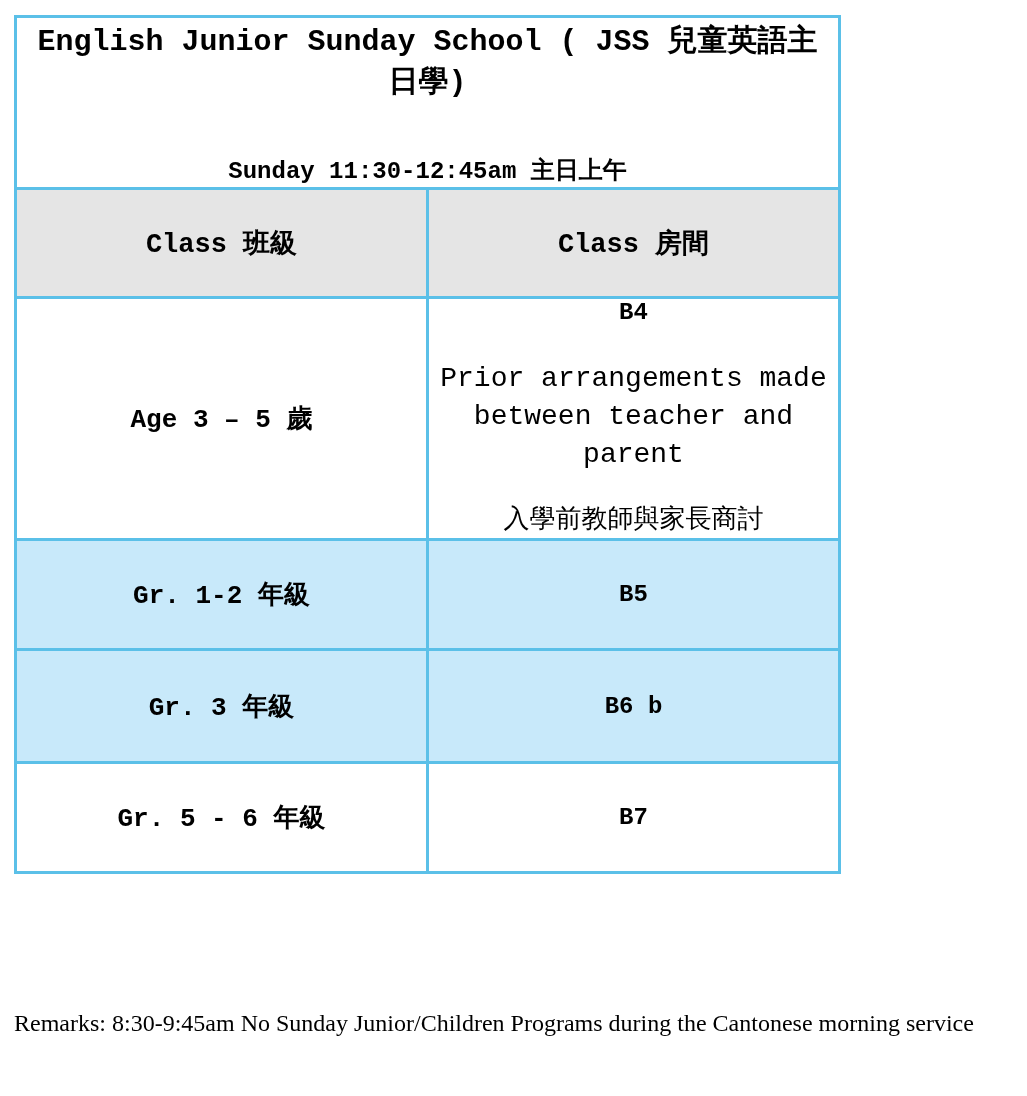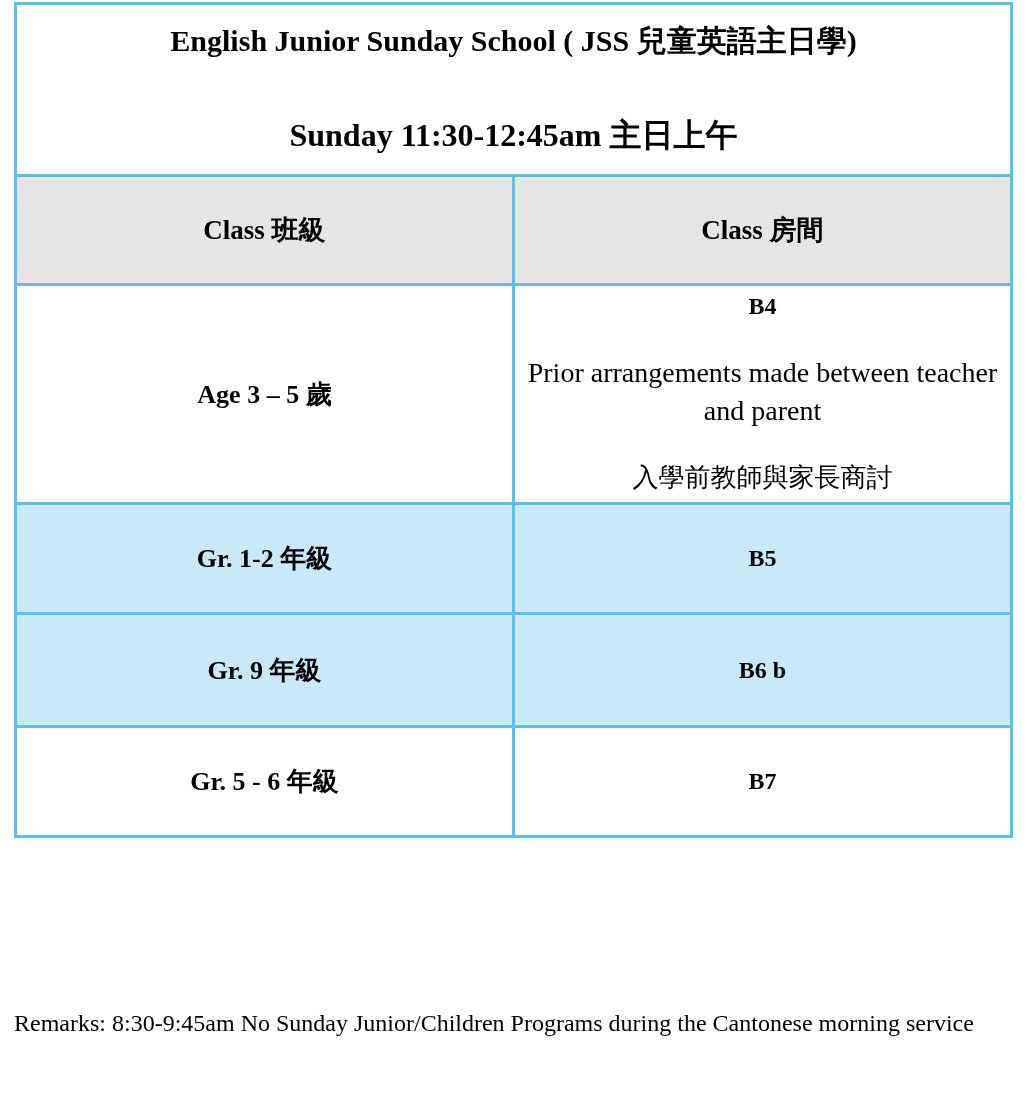--- a/index.html
+++ b/index.html
@@ -10,44 +10,45 @@
   body {
     width: 1027px;
     height: 1096px;
     position: relative;
     font-family: "Liberation Serif", "DejaVu Serif", serif;
     color: #000000;
   }
   .schedule-table {
     position: absolute;
     left: 14px;
-    top: 2px;
-    width: 999px;
+    top: 15px;
+    width: 827px;
     border-collapse: collapse;
     table-layout: fixed;
+    font-family: Liberation Mono, monospace;
   }
   .schedule-table td, .schedule-table th {
     border: 3px solid #5bc0e8;
     text-align: center;
     vertical-align: middle;
     padding: 0 10px;
     overflow: hidden;
   }
   
   .schedule-table { border: 2px solid #49aed4; }
 
   .title-row { height: 172px; }
   .title-cell { background: #ffffff; }
   .title-cell .doc-title {
     font-size: 30px;
     font-weight: bold;
     margin: 0 0 52px 0;
   }
   .title-cell .doc-subtitle {
-    font-size: 32px;
+    font-size: 24px;
     font-weight: bold;
     margin: 0;
   }
 
   .header-row { height: 109px; }
   .header-row th {
     background: #e5e5e5;
     font-size: 27px;
     font-weight: bold;
   }
@@ -116,21 +117,21 @@
           <div class="room-note cjk">入學前教師與家長商討</div>
         </td>
       </tr>
       <tr class="shaded">
         <td>Gr. 1-2 年級</td>
         <td>
           <div class="room-name">B5</div>
         </td>
       </tr>
       <tr class="shaded">
-        <td>Gr. 9 年級</td>
+        <td>Gr. 3 年級</td>
         <td>
           <div class="room-name">B6 b</div>
         </td>
       </tr>
       <tr>
         <td>Gr. 5 - 6 年級</td>
         <td>
           <div class="room-name">B7</div>
         </td>
       </tr>

